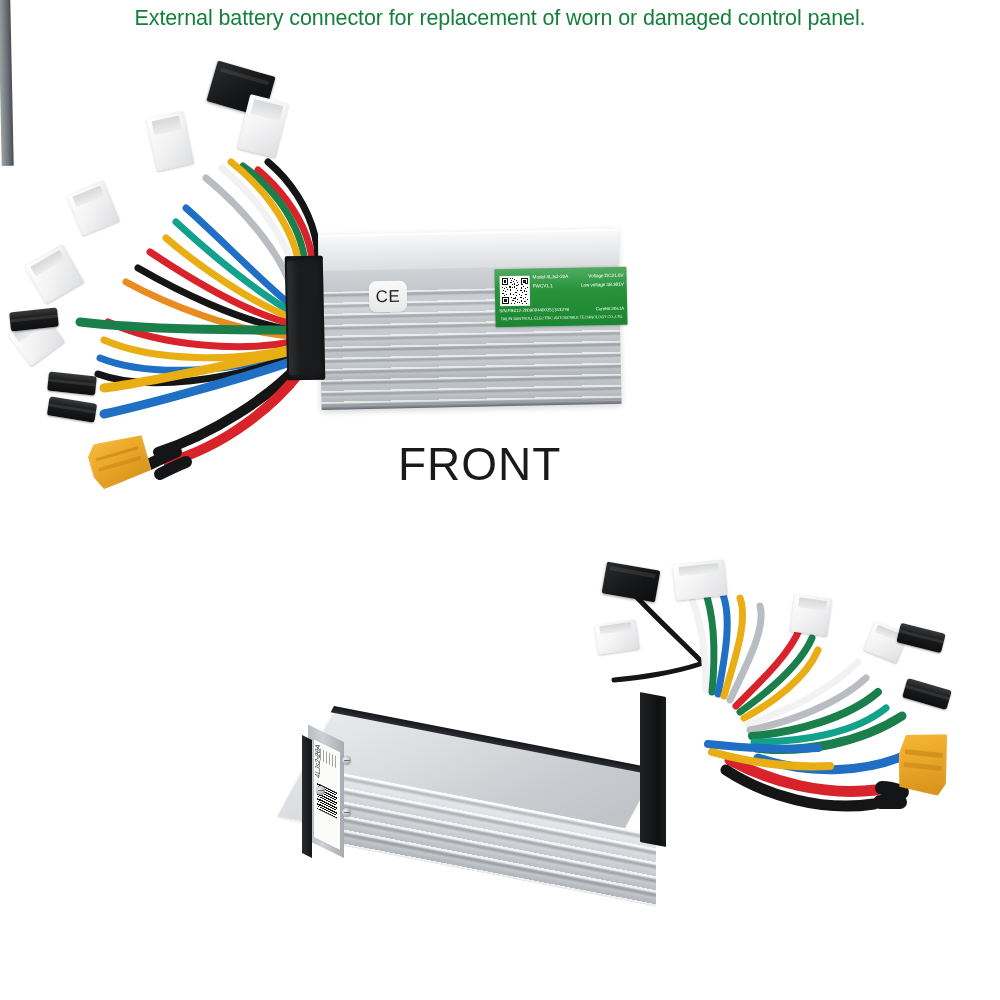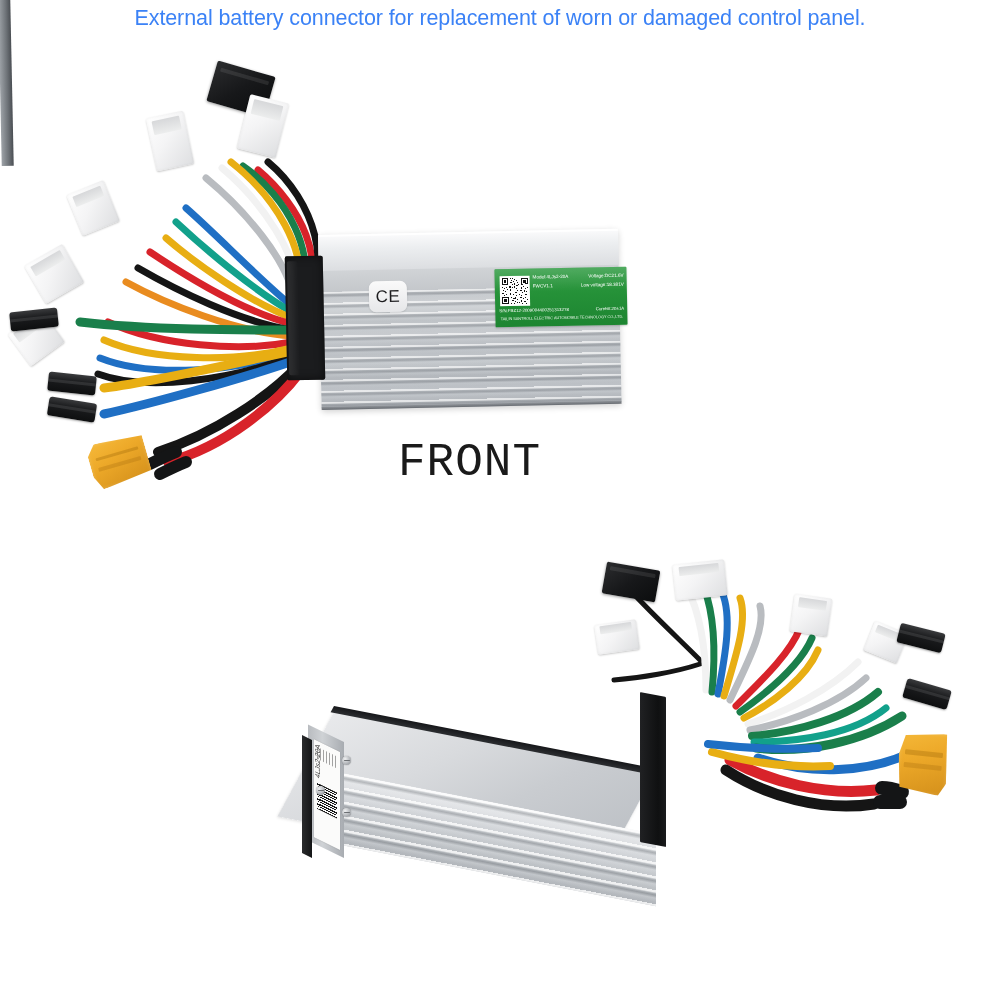--- a/index.html
+++ b/index.html
@@ -10,35 +10,35 @@
     background:#ffffff;
   }
   .stage{position:absolute;inset:0;}
 
   
   .caption{
     position:absolute;left:0;top:6px;width:1000px;
     text-align:center;
     font-size:21.5px;
     letter-spacing:-0.1px;
-    color:#3b82f6;
+    color:#15803d;
     font-family:"Liberation Sans","DejaVu Sans",sans-serif;
     white-space:nowrap;
   }
 
   
   .viewlabel{
     position:absolute;
     font-size:46px;
     color:#1a1a1a;
     font-family:"Liberation Sans","DejaVu Sans",sans-serif;
     font-weight:400;
     letter-spacing:1px;
   }
-  #label-front{left:398px;top:437px;font-family:Liberation Mono, monospace;}
+  #label-front{left:398px;top:437px;}
   #label-back{left:540px;top:900px;}
 
   
   .ctrl{position:absolute;}
 
   
   .front-body{
     left:318px;top:235px;width:300px;height:175px;
     transform:rotate(-1.2deg);
     transform-origin:0 0;

